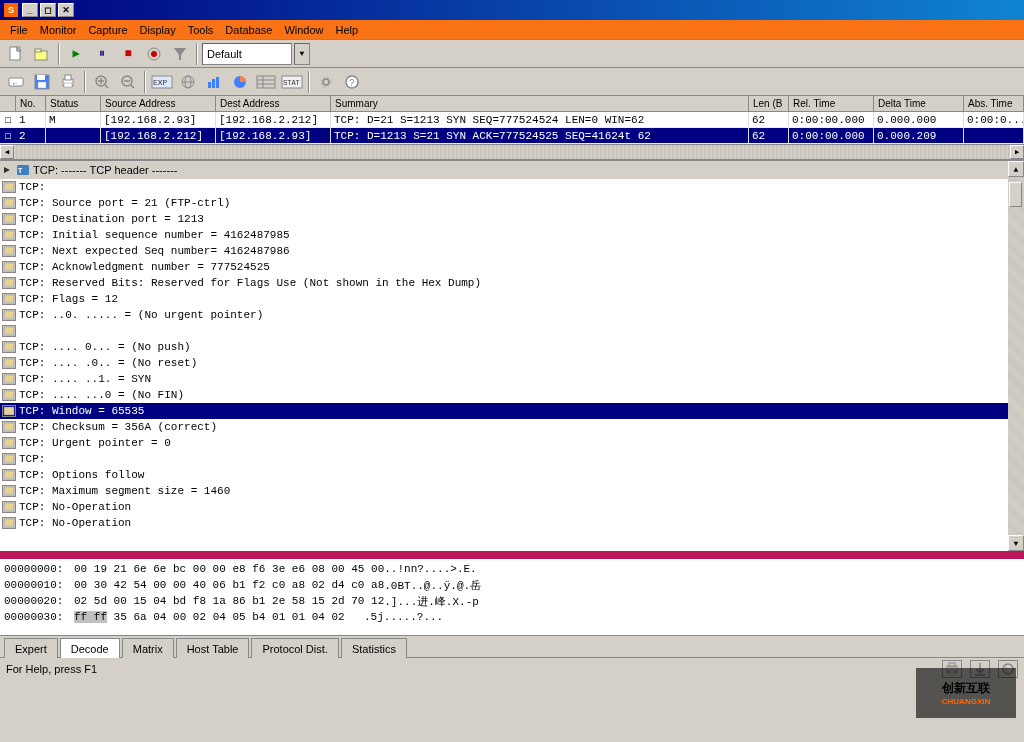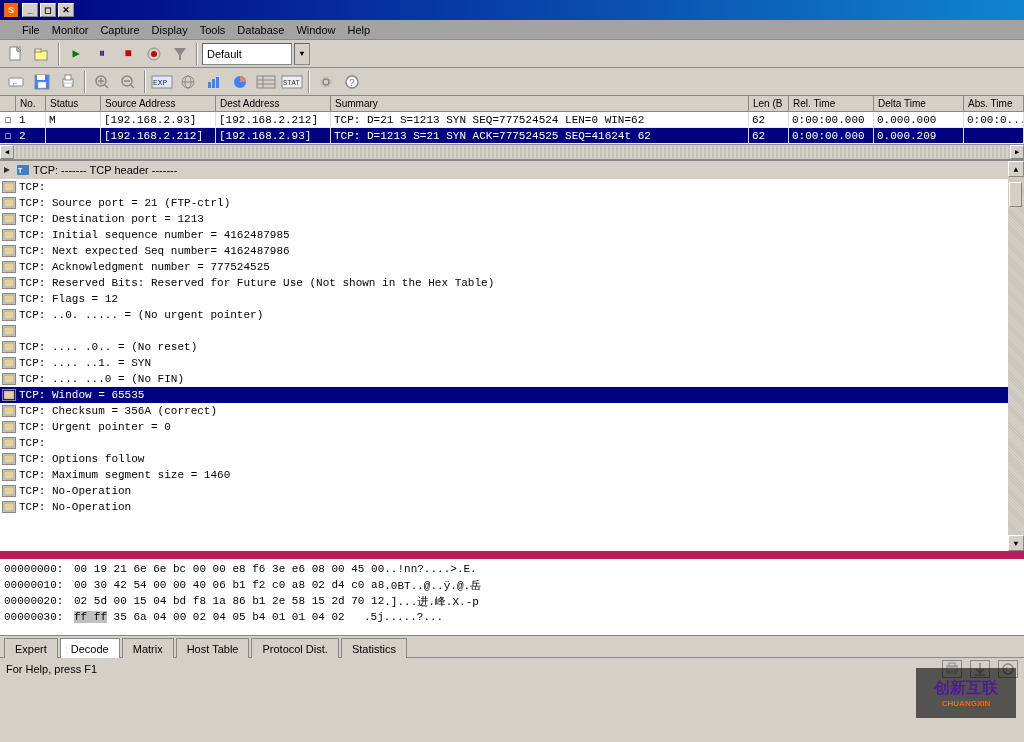--- a/index.html
+++ b/index.html
@@ -56,25 +56,25 @@
       display: flex;
       align-items: center;
       justify-content: center;
       font-size: 9px;
       cursor: pointer;
       color: black;
     }
 
     
     #menu-bar {
-      background: #a3a3a3;
+      background: #f97316;
       height: 20px;
       display: flex;
       align-items: center;
-      padding: 0 16px;
+      padding: 0 4px;
       border-bottom: 1px solid #888;
       font-family: 'Tahoma', sans-serif;
       font-size: 11px;
     }
     .menu-item {
       padding: 2px 6px;
       cursor: pointer;
     }
 
     
@@ -705,21 +705,21 @@
           </div>
           <span class="decode-text">TCP:  Acknowledgment number   = 777524525</span>
         </div>
         <div class="decode-row">
           <div class="decode-icon">
             <svg width="12" height="10" viewBox="0 0 12 10">
               <rect x="1" y="1" width="10" height="8" fill="#d4d0c8" stroke="#888" stroke-width="0.5"></rect>
               <rect x="2" y="2" width="8" height="6" fill="#e8d090"></rect>
             </svg>
           </div>
-          <span class="decode-text">TCP:  Reserved Bits: Reserved for Future Use (Not shown in the Hex Table)</span>
+          <span class="decode-text">TCP:  Reserved Bits: Reserved for Flags Use (Not shown in the Hex Dump)</span>
         </div>
         <div class="decode-row">
           <div class="decode-icon">
             <svg width="12" height="10" viewBox="0 0 12 10">
               <rect x="1" y="1" width="10" height="8" fill="#d4d0c8" stroke="#888" stroke-width="0.5"></rect>
               <rect x="2" y="2" width="8" height="6" fill="#e8d090"></rect>
             </svg>
           </div>
           <span class="decode-text">TCP:  Flags                   = 12</span>
         </div>
@@ -732,20 +732,29 @@
           </div>
           <span class="decode-text">TCP:       ..0. .....  = (No urgent pointer)</span>
         </div>
         <div class="decode-row">
           <div class="decode-icon">
             <svg width="12" height="10" viewBox="0 0 12 10">
               <rect x="1" y="1" width="10" height="8" fill="#d4d0c8" stroke="#888" stroke-width="0.5"></rect>
               <rect x="2" y="2" width="8" height="6" fill="#e8d090"></rect>
             </svg>
           </div>
+        </div>
+        <div class="decode-row">
+          <div class="decode-icon">
+            <svg width="12" height="10" viewBox="0 0 12 10">
+              <rect x="1" y="1" width="10" height="8" fill="#d4d0c8" stroke="#888" stroke-width="0.5"></rect>
+              <rect x="2" y="2" width="8" height="6" fill="#e8d090"></rect>
+            </svg>
+          </div>
+          <span class="decode-text">TCP:       .... 0...  = (No push)</span>
         </div>
         <div class="decode-row">
           <div class="decode-icon">
             <svg width="12" height="10" viewBox="0 0 12 10">
               <rect x="1" y="1" width="10" height="8" fill="#d4d0c8" stroke="#888" stroke-width="0.5"></rect>
               <rect x="2" y="2" width="8" height="6" fill="#e8d090"></rect>
             </svg>
           </div>
           <span class="decode-text">TCP:       .... .0..  = (No reset)</span>
         </div>
@@ -905,15 +914,15 @@
     <div class="status-icon-btn">
       <svg width="14" height="14" viewBox="0 0 14 14">
           <circle cx="7" cy="7" r="5" fill="none" stroke="#888" stroke-width="1.5"></circle>
           <text x="4" y="11" font-size="9" fill="#888">!</text>
         </svg>
     </div>
   </div>
 </div>
 
 <div id="watermark">
-  <span style="font-size:16px; color:#4c1d95; font-weight:bold;">创新互联</span>
+  <span style="font-size:12px; color:#000000; font-weight:bold;">创新互联</span>
   <span style="font-size:8px; color:#ff6600;">CHUANGXIN</span>
 </div>
 
 </body></html>

